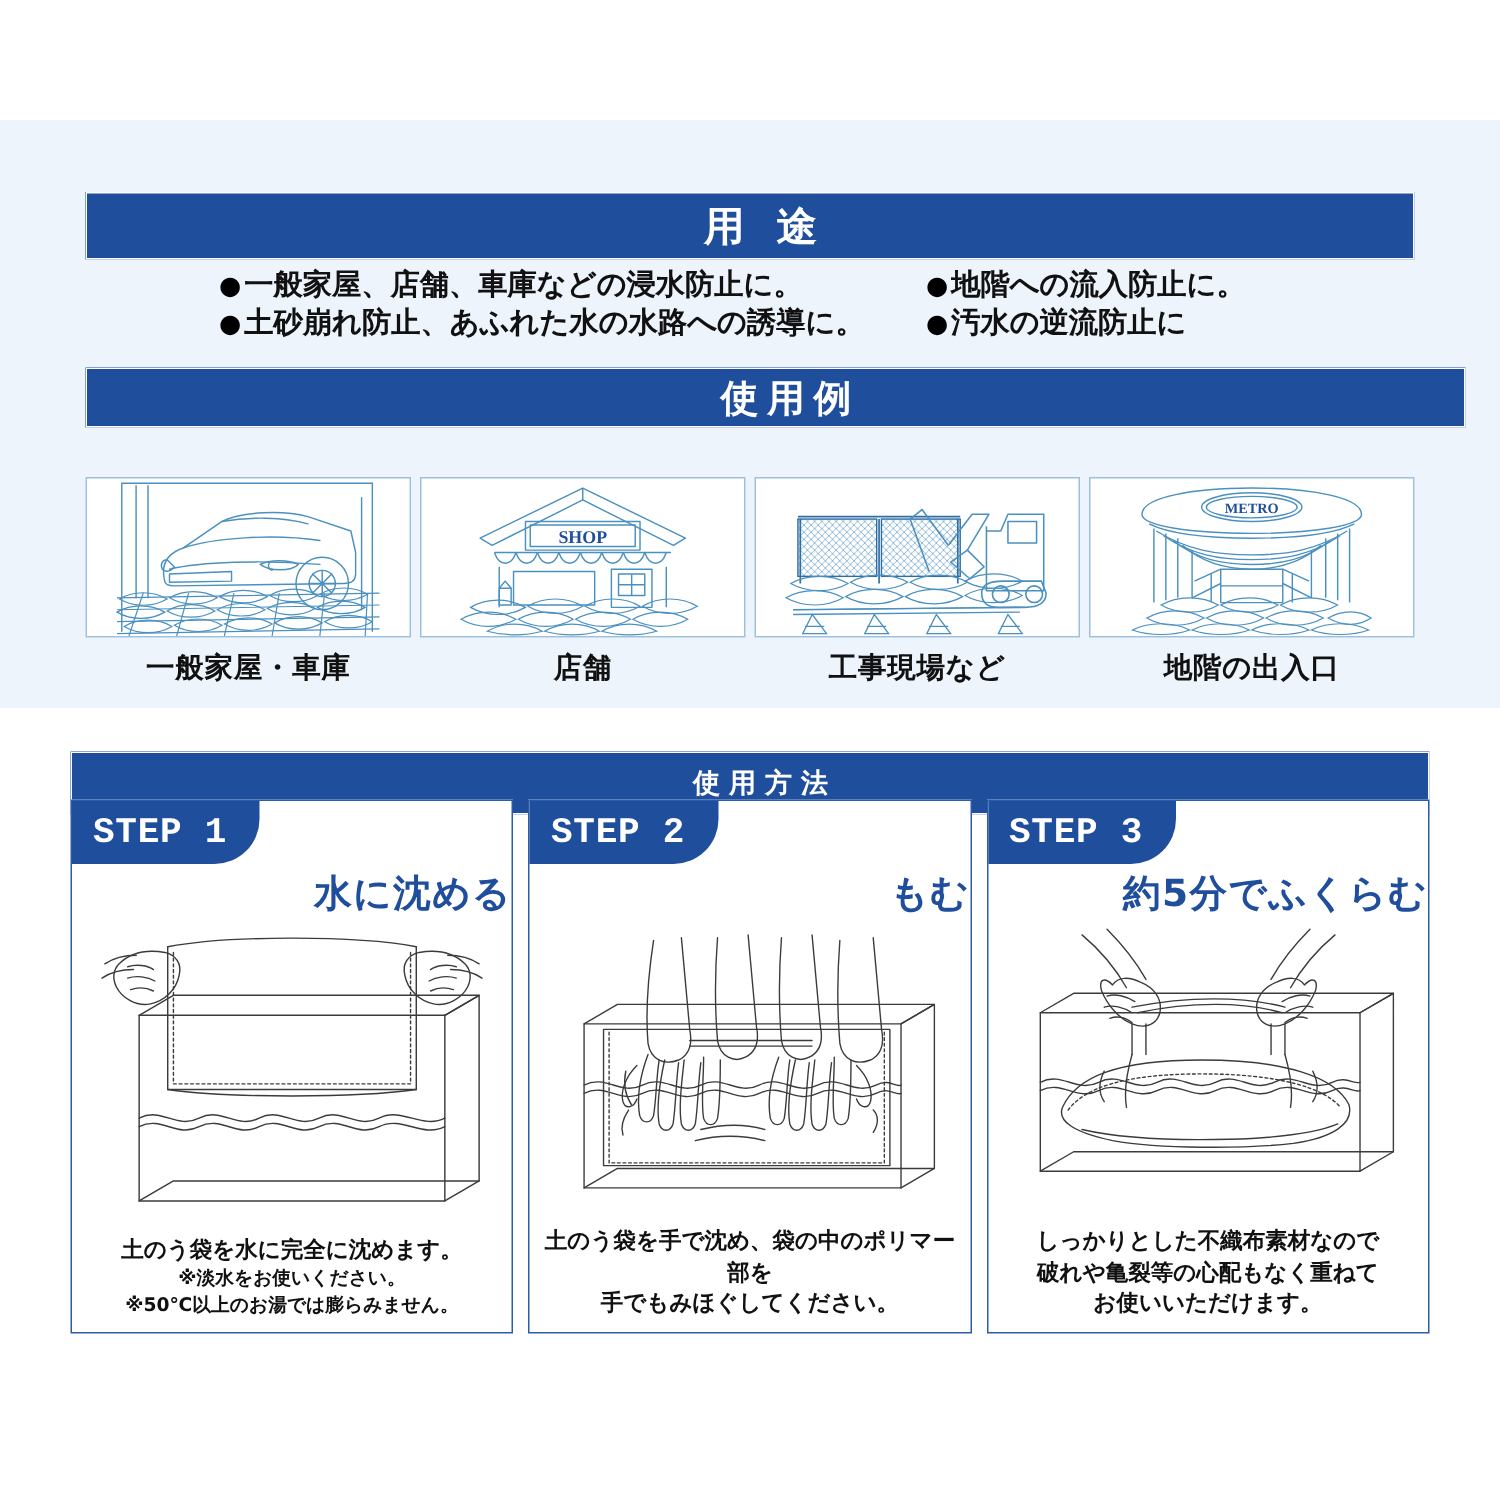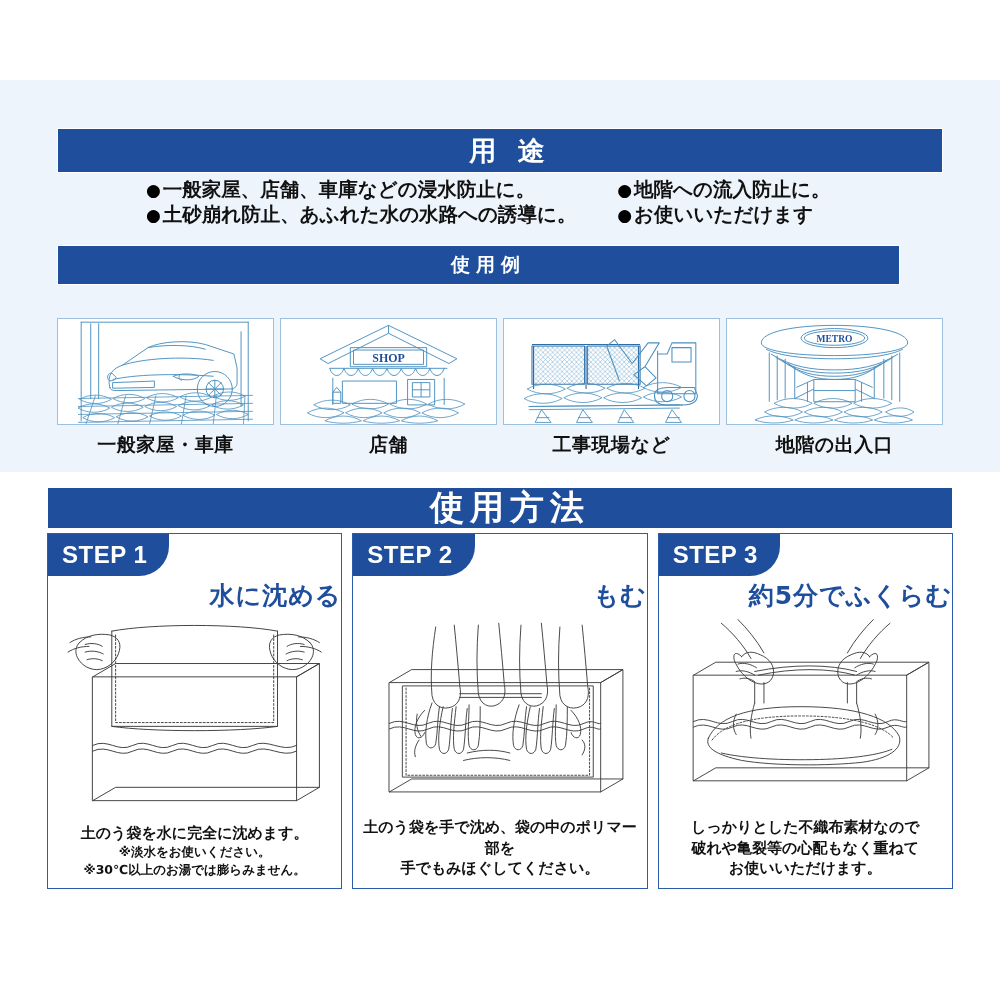--- a/index.html
+++ b/index.html
@@ -31,22 +31,22 @@
     align-items: center;
     justify-content: center;
     letter-spacing: 6px;
     font-weight: 700;
     box-shadow: 0 0 0 1px #ffffff inset;
     padding-left: 20px;
   }
   .bar span { display: block; }
 
   #bar-youto   { left: 57px;  top: 128px; width: 886px; height: 45px; font-size: 27px; }
-  #bar-rei     { left: 57px;  top: 245px; width: 843px; height: 40px; font-size: 19px; }
-  #bar-houhou  { left: 47px;  top: 487px; width: 906px; height: 42px; font-size: 34px; }
+  #bar-rei     { left: 57px;  top: 245px; width: 920px; height: 40px; font-size: 25px; }
+  #bar-houhou  { left: 47px;  top: 501px; width: 906px; height: 42px; font-size: 18px; }
 
   
   .bullets {
     position: absolute;
     left: 146px; top: 180px;
     width: 800px; height: 58px;
     display: flex;
     gap: 18px;
   }
   .bullet-col { display: flex; flex-direction: column; gap: 5px; }
@@ -124,21 +124,21 @@
     height: 42px;
     padding: 0 22px 0 14px;
     background: #1f4e9c;
     color: #ffffff;
     font-size: 24px;
     font-weight: 700;
     letter-spacing: 0.5px;
     display: flex;
     align-items: center;
     border-bottom-right-radius: 30px;
-    font-family: Liberation Sans, sans-serif;
+    font-family: Liberation Mono, monospace;
   }
   .step-title {
     margin-top: 44px;
     text-align: right;
     font-size: 25px;
     font-weight: 700;
     color: #1f4e9c;
     letter-spacing: 1px;
     height: 36px;
     line-height: 36px;
@@ -187,21 +187,21 @@
         <span>土砂崩れ防止、あふれた水の水路への誘導に。</span>
       </div>
     </div>
     <div class="bullet-col right">
       <div class="bullet">
         <span class="dot">●</span>
         <span>地階への流入防止に。</span>
       </div>
       <div class="bullet">
         <span class="dot">●</span>
-        <span>お使いいただけます</span>
+        <span>汚水の逆流防止に</span>
       </div>
     </div>
   </div>
 
   <div class="bar" id="bar-rei">
     <span>使用例</span>
   </div>
 
   <div class="thumbs">
 
@@ -434,21 +434,21 @@
             <path d="M266 30 C260 26 252 24 244 24 M268 40 C262 36 254 34 246 34"></path>
 
             <path d="M28 138 C44 130 54 146 70 138 C86 130 96 146 112 138 C128 130 138 146 154 138 C170 130 180 146 196 138 C212 130 226 146 242 138"></path>
             <path d="M28 144 C44 136 54 152 70 144 C86 136 96 152 112 144 C128 136 138 152 154 144 C170 136 180 152 196 144 C212 136 226 152 242 144"></path>
           </g>
         </svg>
       </div>
       <div class="step-caption">
         <div class="cap-main">土のう袋を水に完全に沈めます。</div>
         <div class="cap-note">※淡水をお使いください。</div>
-        <div class="cap-note">※30℃以上のお湯では膨らみません。</div>
+        <div class="cap-note">※50℃以上のお湯では膨らみません。</div>
       </div>
     </div>
 
     <div class="step-card">
       <div class="step-badge">STEP 2</div>
       <div class="step-title">もむ</div>
       <div class="step-figure">
         <svg viewBox="0 0 270 215">
           <g fill="none" stroke="#3b3b3b" stroke-width="1" stroke-linejoin="round" stroke-linecap="round">
 

